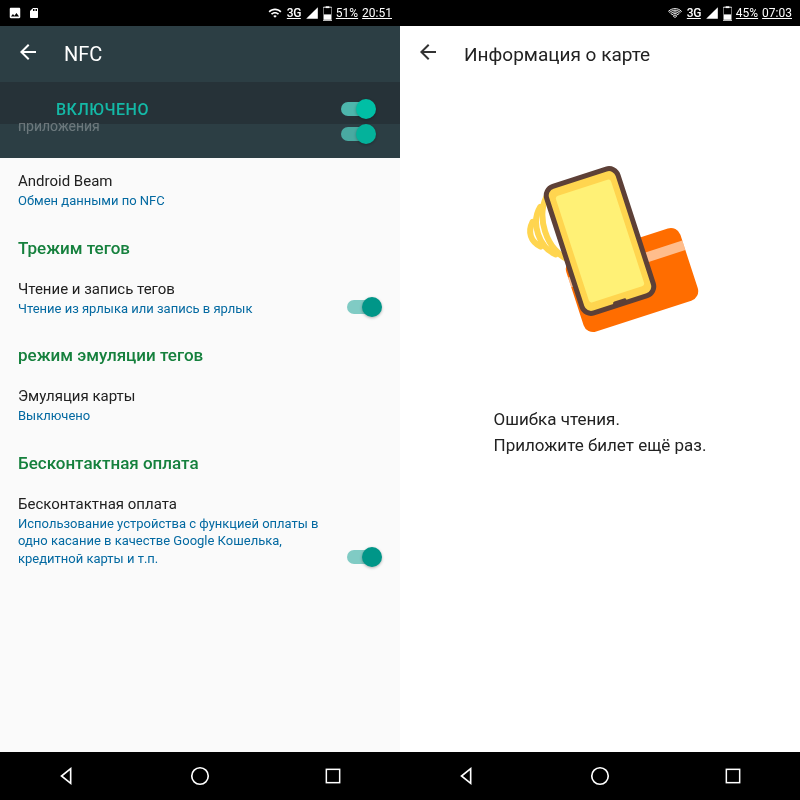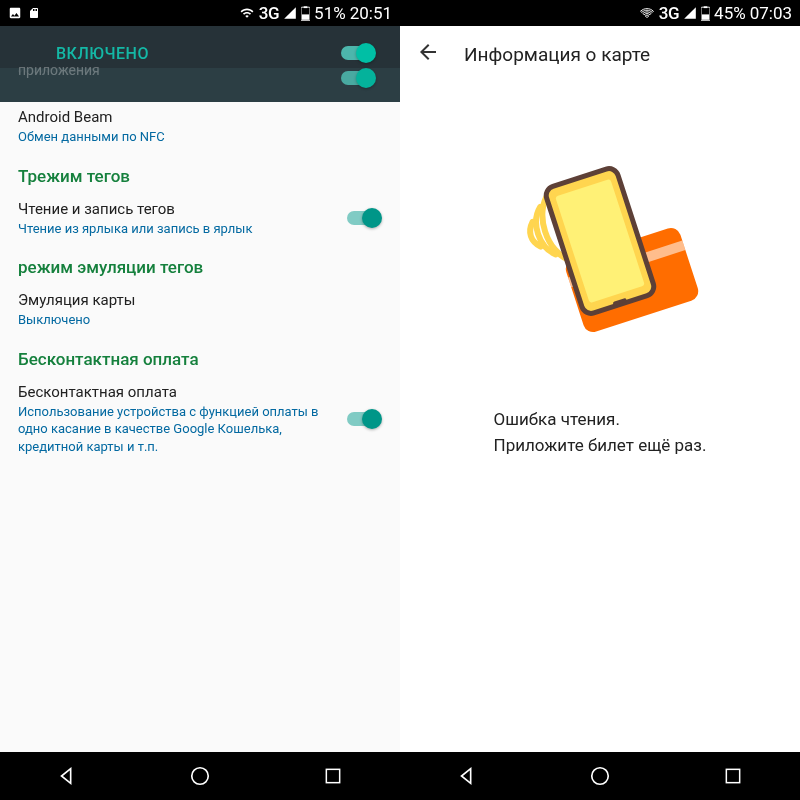--- a/index.html
+++ b/index.html
@@ -1,20 +1,20 @@
 <!DOCTYPE html>
 <html><head>
 <meta charset="utf-8">
 <style>
 * { margin: 0; padding: 0; box-sizing: border-box; font-family: Roboto, Arial, sans-serif; }
 body { width: 800px; height: 800px; display: flex; background: #000; overflow: hidden; }
 .phone { width: 400px; height: 800px; display: flex; flex-direction: column; background: #fafafa; position: relative; }
 
 
-.status-bar { height: 26px; background: #000; color: #fff; display: flex; align-items: center; justify-content: space-between; padding: 0 8px; font-size: 17px; }
+.status-bar { height: 26px; background: #000; color: #fff; display: flex; align-items: center; justify-content: space-between; padding: 0 8px; font-size: 12px; text-decoration: underline; }
 .status-left { display: flex; gap: 6px; align-items: center; }
 .status-right { display: flex; gap: 4px; align-items: center; }
 .status-icon { display: inline-flex; align-items: center; justify-content: center; }
 .sig-3g { font-weight: 500; letter-spacing: -0.5px; }
 
 
 .appbar-dark { background: #2c3e44; color: #fff; }
 .appbar-row { height: 56px; display: flex; align-items: center; padding: 0 16px; gap: 24px; }
 .appbar-title { font-size: 20px; font-weight: 400; }
 .appbar-sub { background: #263238; height: 54px; display: flex; align-items: center; justify-content: space-between; padding: 0 24px 0 56px; }
@@ -32,24 +32,24 @@
 .toggle.on .toggle-thumb { background: #009688; right: 0; }
 .toggle.on.cyan .toggle-thumb { background: #00bfa5; }
 .toggle.on.cyan .toggle-track { background: #4db6ac; }
 
 
 .peek { height: 34px; background: #2c3e44; display: flex; align-items: flex-start; justify-content: space-between; padding: 0 24px 0 18px; margin-top: -12px; }
 .peek-text { color: #fff; font-size: 14px; opacity: 0.3; margin-top: -6px; text-decoration: line-through wavy rgba(255,255,255,0.15); }
 
 
 .list { flex: 1; overflow: hidden; background: #fafafa; }
-.item { padding: 6px 18px; }
+.item { padding: 14px 18px; }
 .item-title { font-size: 15px; color: #212121; }
 .item-sub { font-size: 13px; color: #0369a1; margin-top: 2px; line-height: 1.35; }
-.item-row { display: flex; justify-content: space-between; align-items: center; gap: 12px; }
+.item-row { display: flex; justify-content: space-between; align-items: flex-end; gap: 12px; }
 .section { padding: 14px 18px 8px; }
 .section-label { font-size: 17px; color: #15803d; font-weight: 500; }
 
 
 .right-content { flex: 1; display: flex; flex-direction: column; align-items: center; background: #fff; }
 .nfc-illus { margin-top: 70px; width: 220px; height: 200px; position: relative; }
 .card-shape { position: absolute; width: 120px; height: 76px; background: #ff6d00; border-radius: 10px; right: 18px; bottom: 34px; transform: rotate(-18deg); }
 .card-stripe { position: absolute; width: 100%; height: 10px; background: rgba(255,255,255,0.55); top: 16px; }
 .phone-shape { position: absolute; width: 80px; height: 138px; background: #ffd54f; border: 5px solid #5d4037; border-radius: 12px; left: 70px; top: 20px; transform: rotate(-18deg); }
 .phone-screen { position: absolute; inset: 8px 6px; background: #fff176; border-radius: 3px; }
@@ -99,20 +99,26 @@
             <rect x="3" y="0" width="4" height="2" fill="#fff"></rect>
             <rect x="1" y="9" width="8" height="6" fill="#fff"></rect>
           </svg>
         </span>
       <span>51%</span>
       <span>20:51</span>
     </div>
   </div>
 
   <div class="appbar-dark">
+    <div class="appbar-row">
+      <span class="back-arrow"><svg width="24" height="24" viewBox="0 0 24 24" fill="#fff">
+            <path d="M20 11H7.83l5.59-5.59L12 4l-8 8 8 8 1.41-1.41L7.83 13H20v-2z"></path>
+          </svg></span>
+      <span class="appbar-title">NFC</span>
+    </div>
     <div class="appbar-sub">
       <span class="appbar-sub-label">ВКЛЮЧЕНО</span>
       <span class="toggle on cyan">
           <span class="toggle-track"></span>
           <span class="toggle-thumb"></span>
         </span>
     </div>
   </div>
 
   <div class="peek">

